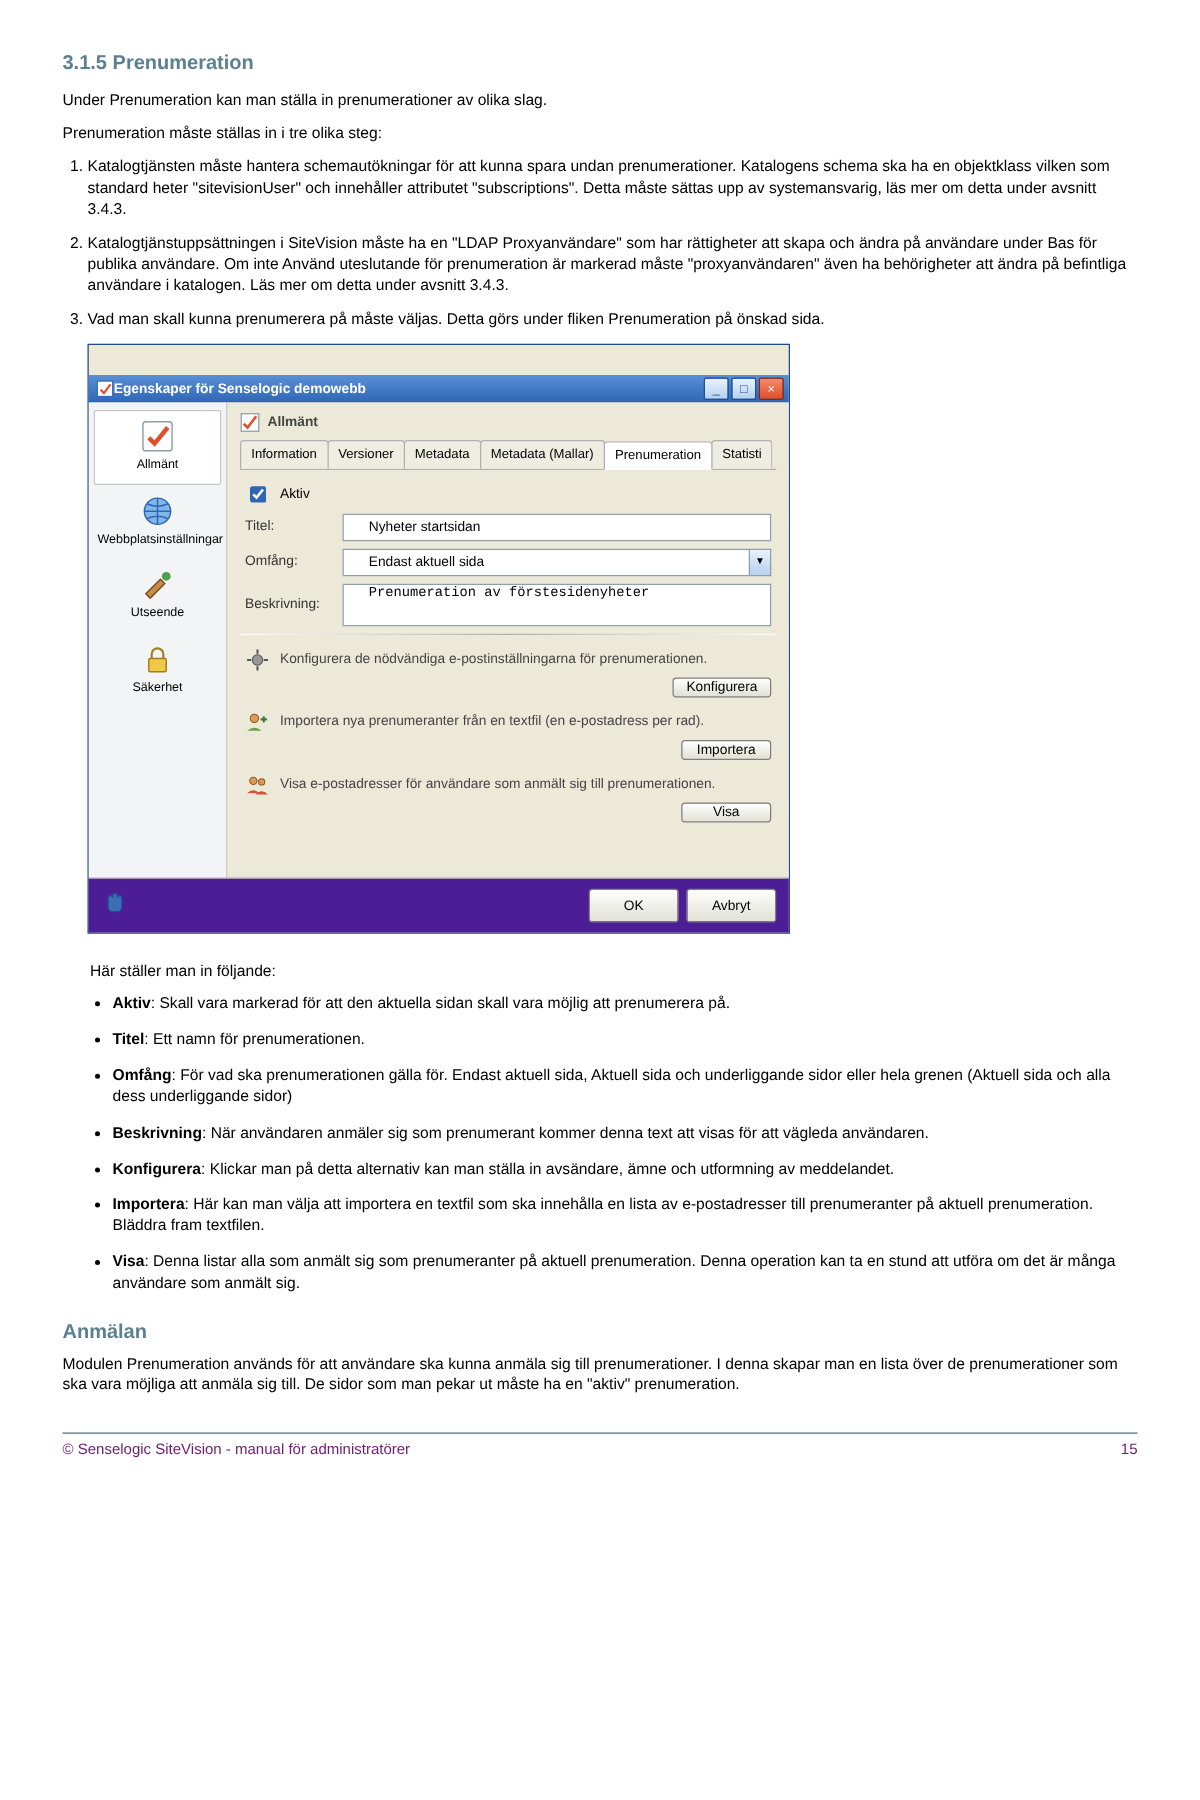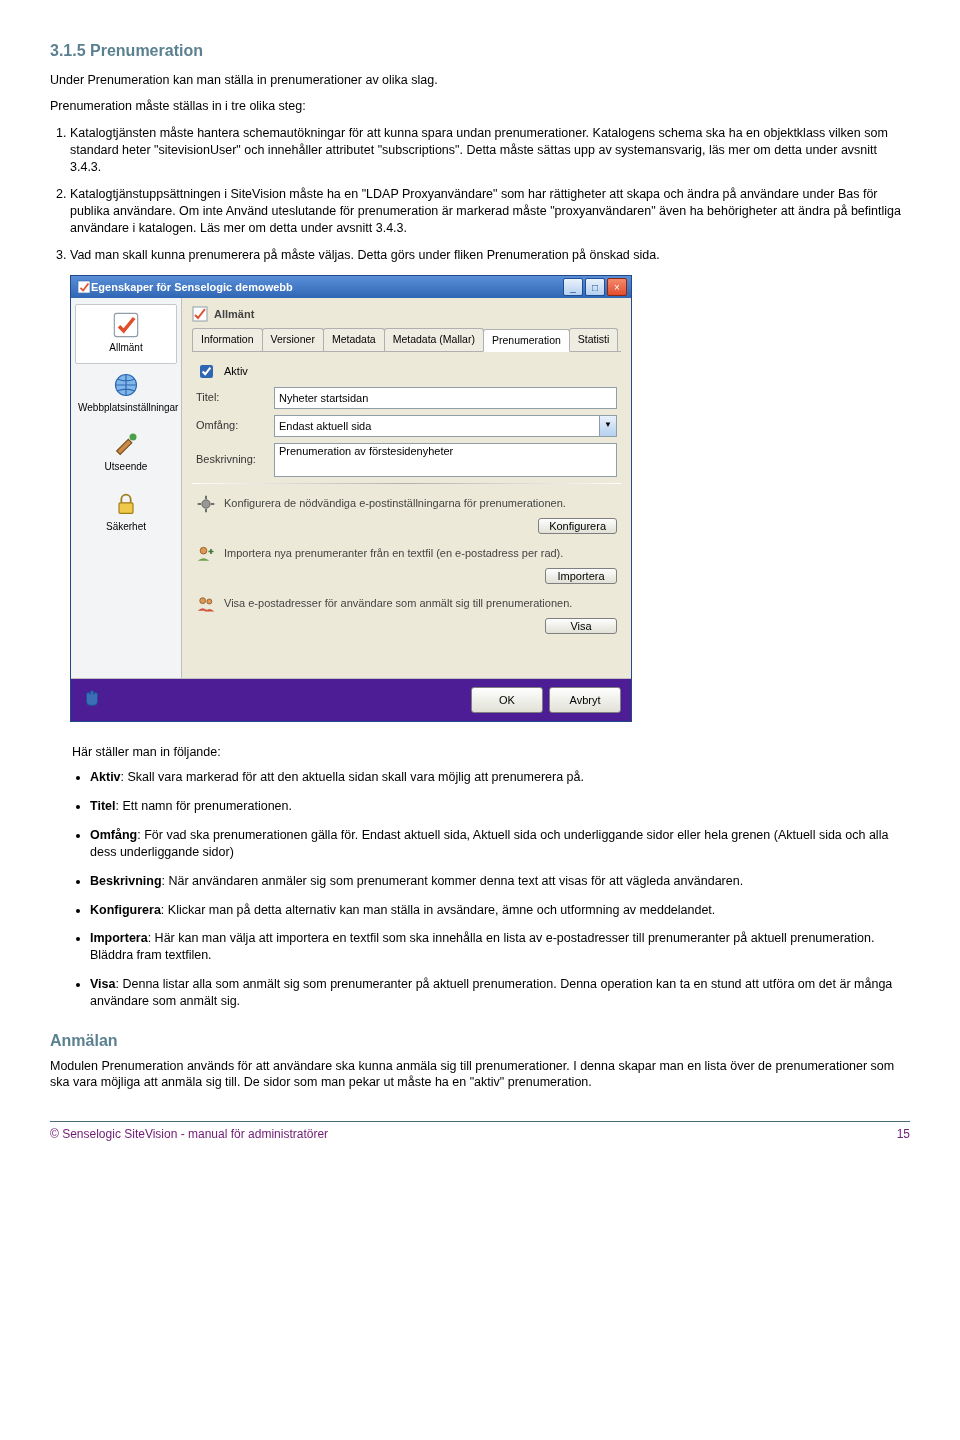--- a/index.html
+++ b/index.html
@@ -32,20 +32,21 @@
     font-size: 11px;
     background: #ece9d8;
   }
   .titlebar {
     background: linear-gradient(#5a8fd8,#2f66b4);
     color: #fff;
     height: 22px;
     display: flex;
     align-items: center;
     padding: 0 4px 0 6px;
+    margin-top: 24px;
   }
   .titlebar .title { flex: 1; font-weight: bold; }
   .winbtn { width: 18px; height: 16px; margin-left: 2px; background: linear-gradient(#eaf2fc,#b5d0f0); border: 1px solid #1e4e93; border-radius: 2px; display: flex; align-items: center; justify-content: center; color: #1e4e93; font-size: 10px; }
   .winbtn.close { background: linear-gradient(#f48a6b,#e04e2c); color: #fff; border-color: #8b2613; }
   .dialog-body { display: flex; min-height: 380px; }
   .sidebar {
     width: 110px;
     background: #f3f4f6;
     border-right: 1px solid #bfbfbf;
     padding: 6px 0;
@@ -59,26 +60,26 @@
   .tabstrip { display: flex; gap: 0; border-bottom: 1px solid #b0b0b0; margin-bottom: 10px; }
   .tab { padding: 3px 8px; border: 1px solid #b0b0b0; border-bottom: none; background: #efece1; margin-right: -1px; font-size: 10.5px; border-radius: 3px 3px 0 0; }
   .tab.active { background: #fefefe; position: relative; top: 1px; border-bottom: 1px solid #fefefe; }
   .formrow { display: flex; align-items: center; gap: 8px; margin: 6px 4px; }
   .formrow .flabel { width: 70px; font-size: 11px; color: #333; }
   .textfield, .combo, .textarea {
     flex: 1;
     border: 1px solid #8f9ea8;
     background: #fff;
     height: 18px;
-    padding: 1px 4px;
+    padding: 1px 20px;
     font-size: 11px;
   }
   .combo-wrap { flex: 1; position: relative; display: flex; }
   .combo-btn { width: 16px; border: 1px solid #8f9ea8; border-left: none; background: linear-gradient(#eaf2fc,#b5d0f0); display:flex;align-items:center;justify-content:center; font-size:8px;}
-  .textarea { height: 30px; resize: none; font-family: Liberation Sans, sans-serif; font-size: 11px; }
+  .textarea { height: 30px; resize: none; font-family: Liberation Mono, monospace; font-size: 11px; }
   .chk { width: 13px; height: 13px; accent-color: #2f66b4; }
 
   .subrow { display: flex; align-items: center; gap: 8px; margin: 10px 4px 4px 4px; font-size: 11px; color: #444; }
   .subrow .icon { width: 20px; height: 20px; }
   .subrow .text { flex: 1; }
   .btnrow { display: flex; justify-content: flex-end; margin: 0 4px 6px 4px; }
   .winbutton {
     min-width: 72px;
     padding: 1px 10px;
     font-size: 11px;

